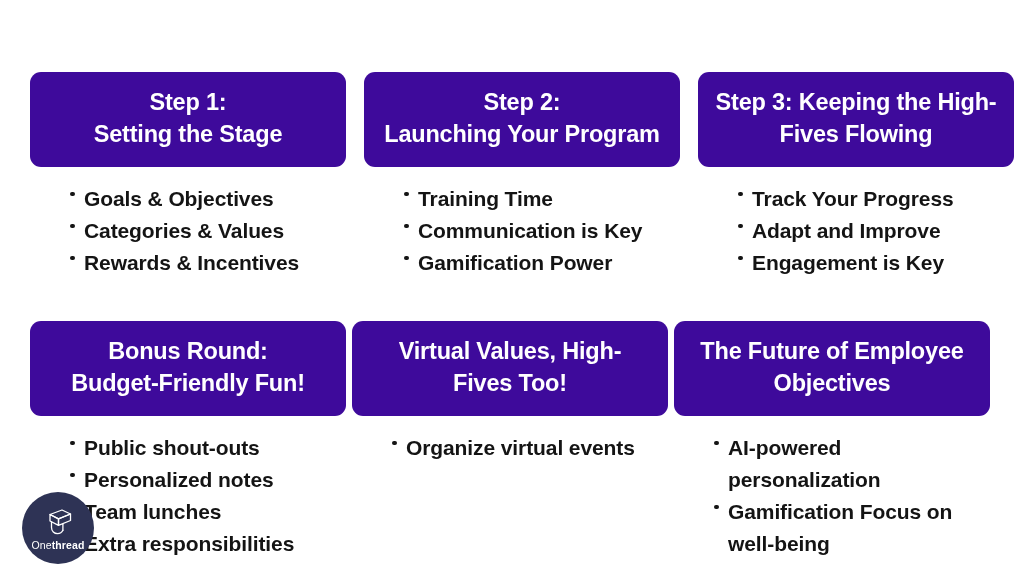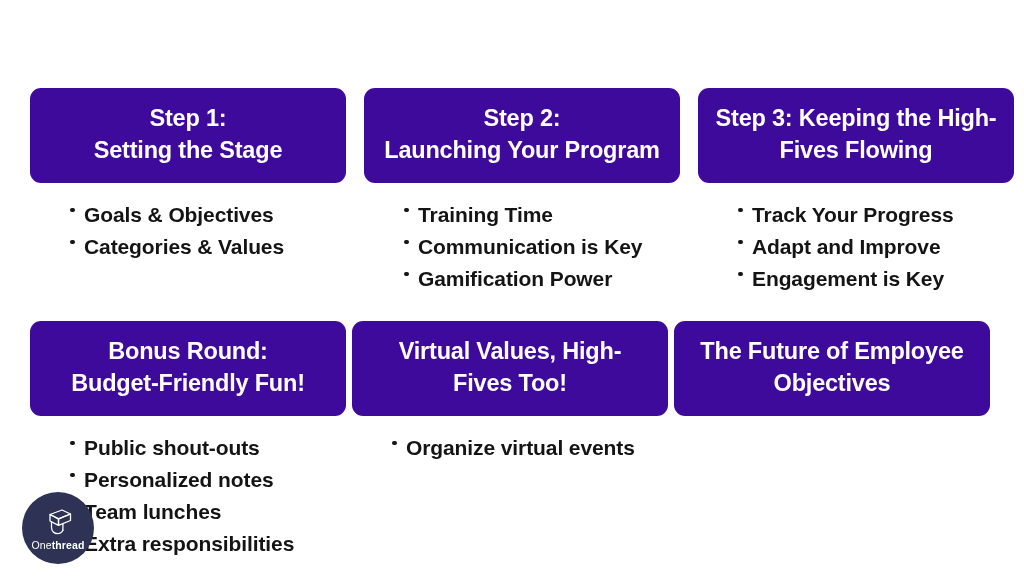--- a/index.html
+++ b/index.html
@@ -85,21 +85,21 @@
     top: 321px;
     width: 958px;
     display: grid;
     grid-template-columns: 316px 316px 316px;
     column-gap: 6px;
   }
 
   .row-1-wrap {
     position: absolute;
     left: 30px;
-    top: 88px;
+    top: 72px;
     width: 958px;
     display: grid;
     grid-template-columns: 316px 316px 316px;
     column-gap: 6px;
     gap: 18px;
   }
 
   
   .logo {
     position: absolute;
@@ -138,20 +138,21 @@
     <div class="card">
       <div class="card-header">
         <span class="card-header-text">
           <span>Step 1:</span><br>
           <span>Setting the Stage</span>
         </span>
       </div>
       <ul class="card-list">
         <li>Goals &amp; Objectives</li>
         <li>Categories &amp; Values</li>
+        <li>Rewards &amp; Incentives</li>
       </ul>
     </div>
 
     <div class="card">
       <div class="card-header">
         <span class="card-header-text">
           <span>Step 2:</span><br>
           <span>Launching Your Program</span>
         </span>
       </div>
@@ -207,20 +208,24 @@
       </ul>
     </div>
 
     <div class="card">
       <div class="card-header">
         <span class="card-header-text">
           <span>The Future of Employee</span><br>
           <span>Objectives</span>
         </span>
       </div>
+      <ul class="card-list">
+        <li>AI-powered personalization</li>
+        <li>Gamification Focus on well-being</li>
+      </ul>
     </div>
 
   </div>
 
   <div class="logo">
     <span class="logo-mark">
       <svg viewBox="0 0 34 30" width="34" height="30" fill="none" xmlns="http://www.w3.org/2000/svg">
         <path d="M9 6.5 L21 2 L29.5 6 L17.5 10.8 Z" stroke="#ffffff" stroke-width="1.3" stroke-linejoin="round"></path>
         <path d="M17.5 10.8 L29.5 6 L29.5 12.5 L17.5 17.3 Z" stroke="#ffffff" stroke-width="1.3" stroke-linejoin="round"></path>
         <path d="M9 6.5 L17.5 10.8 L17.5 17.3 L9 13 Z" stroke="#ffffff" stroke-width="1.3" stroke-linejoin="round"></path>

